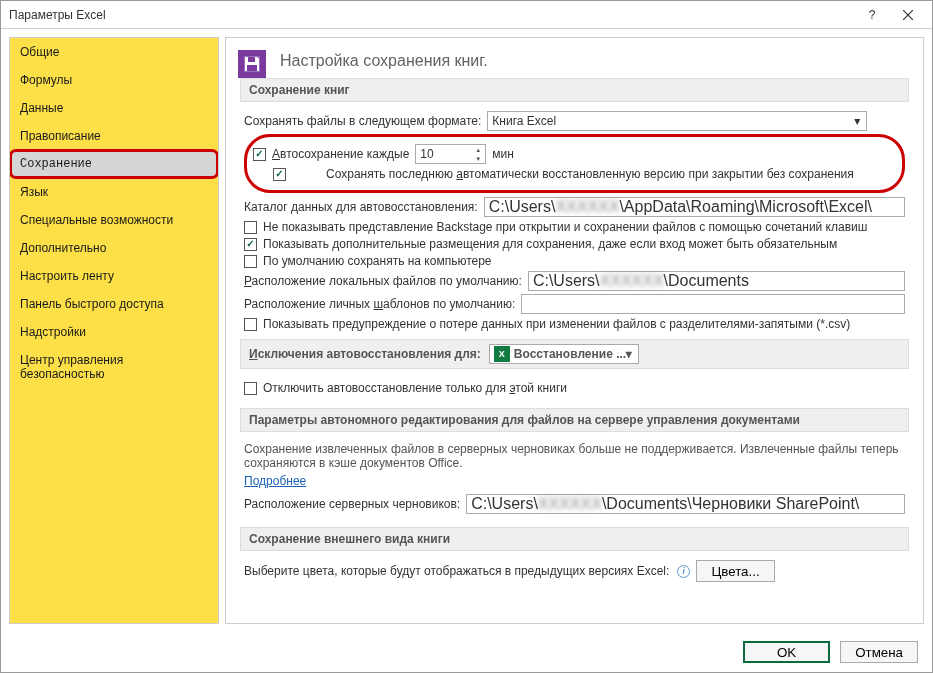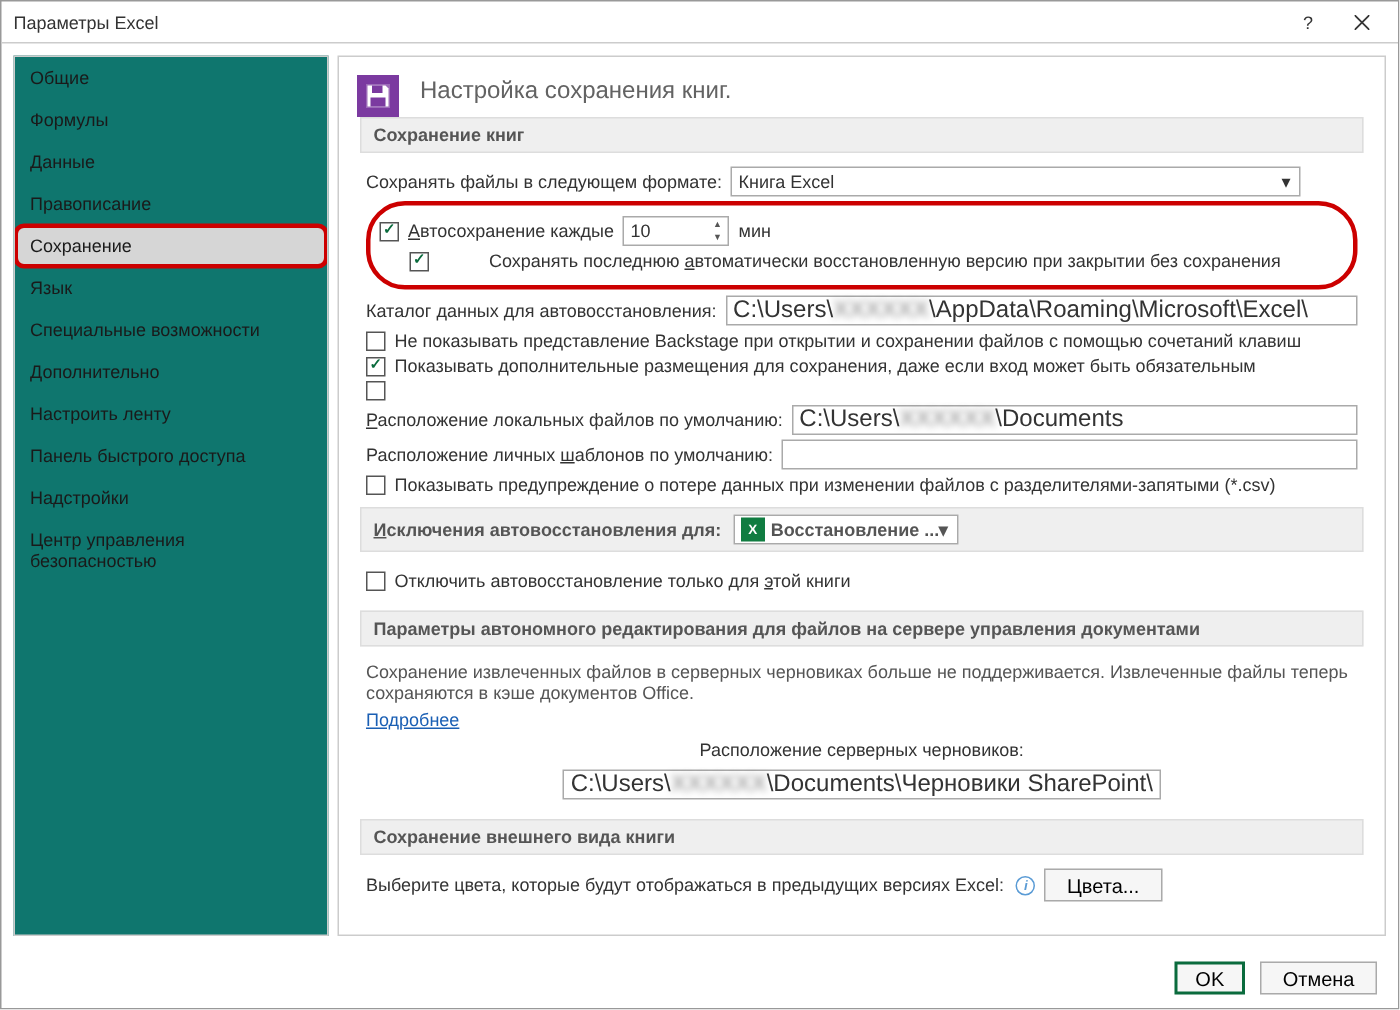--- a/index.html
+++ b/index.html
@@ -3,24 +3,24 @@
 <meta charset="utf-8">
 <style>
   * { box-sizing: border-box; font-family: "Segoe UI", Tahoma, sans-serif; }
   body { margin: 0; background: #fff; font-size: 12px; color: #333; }
   .dialog { width: 933px; height: 673px; border: 1px solid #999; display: flex; flex-direction: column; }
   .titlebar { height: 28px; display: flex; align-items: center; padding: 0 6px 0 8px; border-bottom: 1px solid #ccc; }
   .titlebar .title { flex: 1; font-size: 12px; }
   .titlebar .btn { width: 36px; height: 22px; display:flex;align-items:center;justify-content:center; color:#333; }
   .titlebar .btn svg { stroke: #333; }
   .body { flex:1; display:flex; overflow:hidden; padding:8px; gap:6px;}
-  .sidebar { width: 210px; border:1px solid #ccc; overflow-y:auto; background:#0f766e;}
+  .sidebar { width: 210px; border:1px solid #ccc; overflow-y:auto; background:#fde047;}
   .sidebar-item { padding:7px 10px; cursor:default; color:#1a1a1a;}
   .sidebar-item.selected { background:#d6d6d6; }
-  .sidebar-item.highlighted { outline:3px solid #c00; outline-offset:-2px; border-radius:6px;}
+  .sidebar-item.highlighted { outline:3px solid #c00; outline-offset:-2px; border-radius:6px;font-family:Liberation Mono, monospace;}
   .content { flex:1; border:1px solid #ccc; overflow-y:auto; padding:10px 14px 10px 14px; position:relative;}
   .section-title { color:#636363; font-size:16px; margin:4px 0 0 40px; }
   .save-icon { display:inline-flex; width:28px; height:28px; background:#7b3aa0; align-items:center;justify-content:center; position:absolute; left:12px; top:12px;}
   .save-icon-inner { width:20px; height:20px; }
   .group-header { background:#efefef; border:1px solid #ddd; padding:4px 8px; font-weight:bold; color:#555; margin-top:8px;}
   .group-body { padding:6px 4px 2px 4px; }
   .row { display:flex; align-items:center; gap:6px; margin:3px 0; }
   .label { white-space:nowrap; }
   label.label u, span.label u { text-decoration: underline; }
   .combo { border:1px solid #aaa; height:20px; display:flex; align-items:center; padding:0 4px; background:#fff; flex:1; position:relative;}
@@ -30,21 +30,21 @@
   .spinner .spin-btns { position:absolute; right:1px; top:0; height:18px; width:12px; display:flex; flex-direction:column;}
   .spinner .spin-btns div { flex:1; display:flex;align-items:center;justify-content:center; font-size:6px; color:#555;}
   .checkbox { width:13px; height:13px; border:1px solid #555; display:inline-flex; align-items:center;justify-content:center; background:#fff; flex-shrink:0;}
   .checkbox.checked::after { content:"✓"; font-size:10px; color:#0a6b3d; font-weight:bold; line-height:1;}
   .redbox { border:3px solid #c00; border-radius:26px; padding:4px 6px 6px 6px; margin:2px 0 4px 0;}
   .indent { margin-left:20px;gap:40px; }
   .link { color:#1a5fb4; text-decoration:underline; cursor:pointer;}
   .info-icon { display:inline-flex; width:13px;height:13px;border-radius:50%;border:1px solid #5a9bd5;color:#5a9bd5;align-items:center;justify-content:center;font-size:9px;font-style:italic;font-weight:bold;margin-left:2px;}
   .btn-std { border:1px solid #aaa; background:#f6f6f6; height:22px; padding:0 14px; cursor:default;}
   .footer { height:40px; border-top:0; display:flex; align-items:center; justify-content:flex-end; gap:10px; padding:0 14px;}
-  .footer .btn-std.ok { border:2px solid #0a6b3d; padding:0 12px;}
+  .footer .btn-std.ok { border:2px solid #0a6b3d; padding:0 32px;}
   .blur { color:transparent; text-shadow: 0 0 5px rgba(0,0,0,0.5); user-select:none;}
   .excel-chip { display:inline-flex; width:16px;height:16px;background:#107c41;color:#fff;align-items:center;justify-content:center;font-size:9px;font-weight:bold;margin-right:4px;}
   .small-combo { border:1px solid #aaa; height:20px; display:flex; align-items:center; padding:0 4px; background:#fff; width:150px; position:relative;}
   .small-combo .arrow { position:absolute; right:2px; top:2px; width:14px; height:14px; display:flex;align-items:center;justify-content:center;}
   .muted { color:#555; }
 </style>
 </head>
 <body>
 
 <div class="dialog">
@@ -124,20 +124,21 @@
         <div class="row">
           <span class="checkbox"></span>
           <span class="label">Не показывать представление Backstage при открытии и сохранении файлов с помощью сочетаний клавиш</span>
         </div>
         <div class="row">
           <span class="checkbox checked"></span>
           <span class="label">Показывать дополнительные размещения для сохранения, даже если вход может быть обязательным</span>
         </div>
         <div class="row">
           <span class="checkbox"></span>
+          <span class="label">По умолчанию сохранять на компьютере</span>
         </div>
         <div class="row">
           <span class="label"><u>Р</u>асположение локальных файлов по умолчанию:</span>
           <div class="textfield">
             <span>C:\Users\</span><span class="blur">XXXXXX</span><span>\Documents</span>
           </div>
         </div>
         <div class="row">
           <span class="label">Расположение личных <u>ш</u>аблонов по умолчанию:</span>
           <div class="textfield"></div>
@@ -160,21 +161,21 @@
         <div class="row">
           <span class="checkbox"></span>
           <span class="label">Отключить автовосстановление только для <u>э</u>той книги</span>
         </div>
       </div>
 
       <div class="group-header">Параметры автономного редактирования для файлов на сервере управления документами</div>
       <div class="group-body">
         <div class="muted" style="margin:4px 0;">Сохранение извлеченных файлов в серверных черновиках больше не поддерживается. Извлеченные файлы теперь сохраняются в кэше документов Office.</div>
         <div><span class="link">Подробнее</span></div>
-        <div class="row" style="margin-top:6px;flex-direction:column;">
+        <div class="row" style="margin-top:6px;">
           <span class="label">Расположение серверных черновиков:</span>
           <div class="textfield">
             <span>C:\Users\</span><span class="blur">XXXXXX</span><span>\Documents\Черновики SharePoint\</span>
           </div>
         </div>
       </div>
 
       <div class="group-header">Сохранение внешнего вида книги</div>
       <div class="group-body">
         <div class="row">

